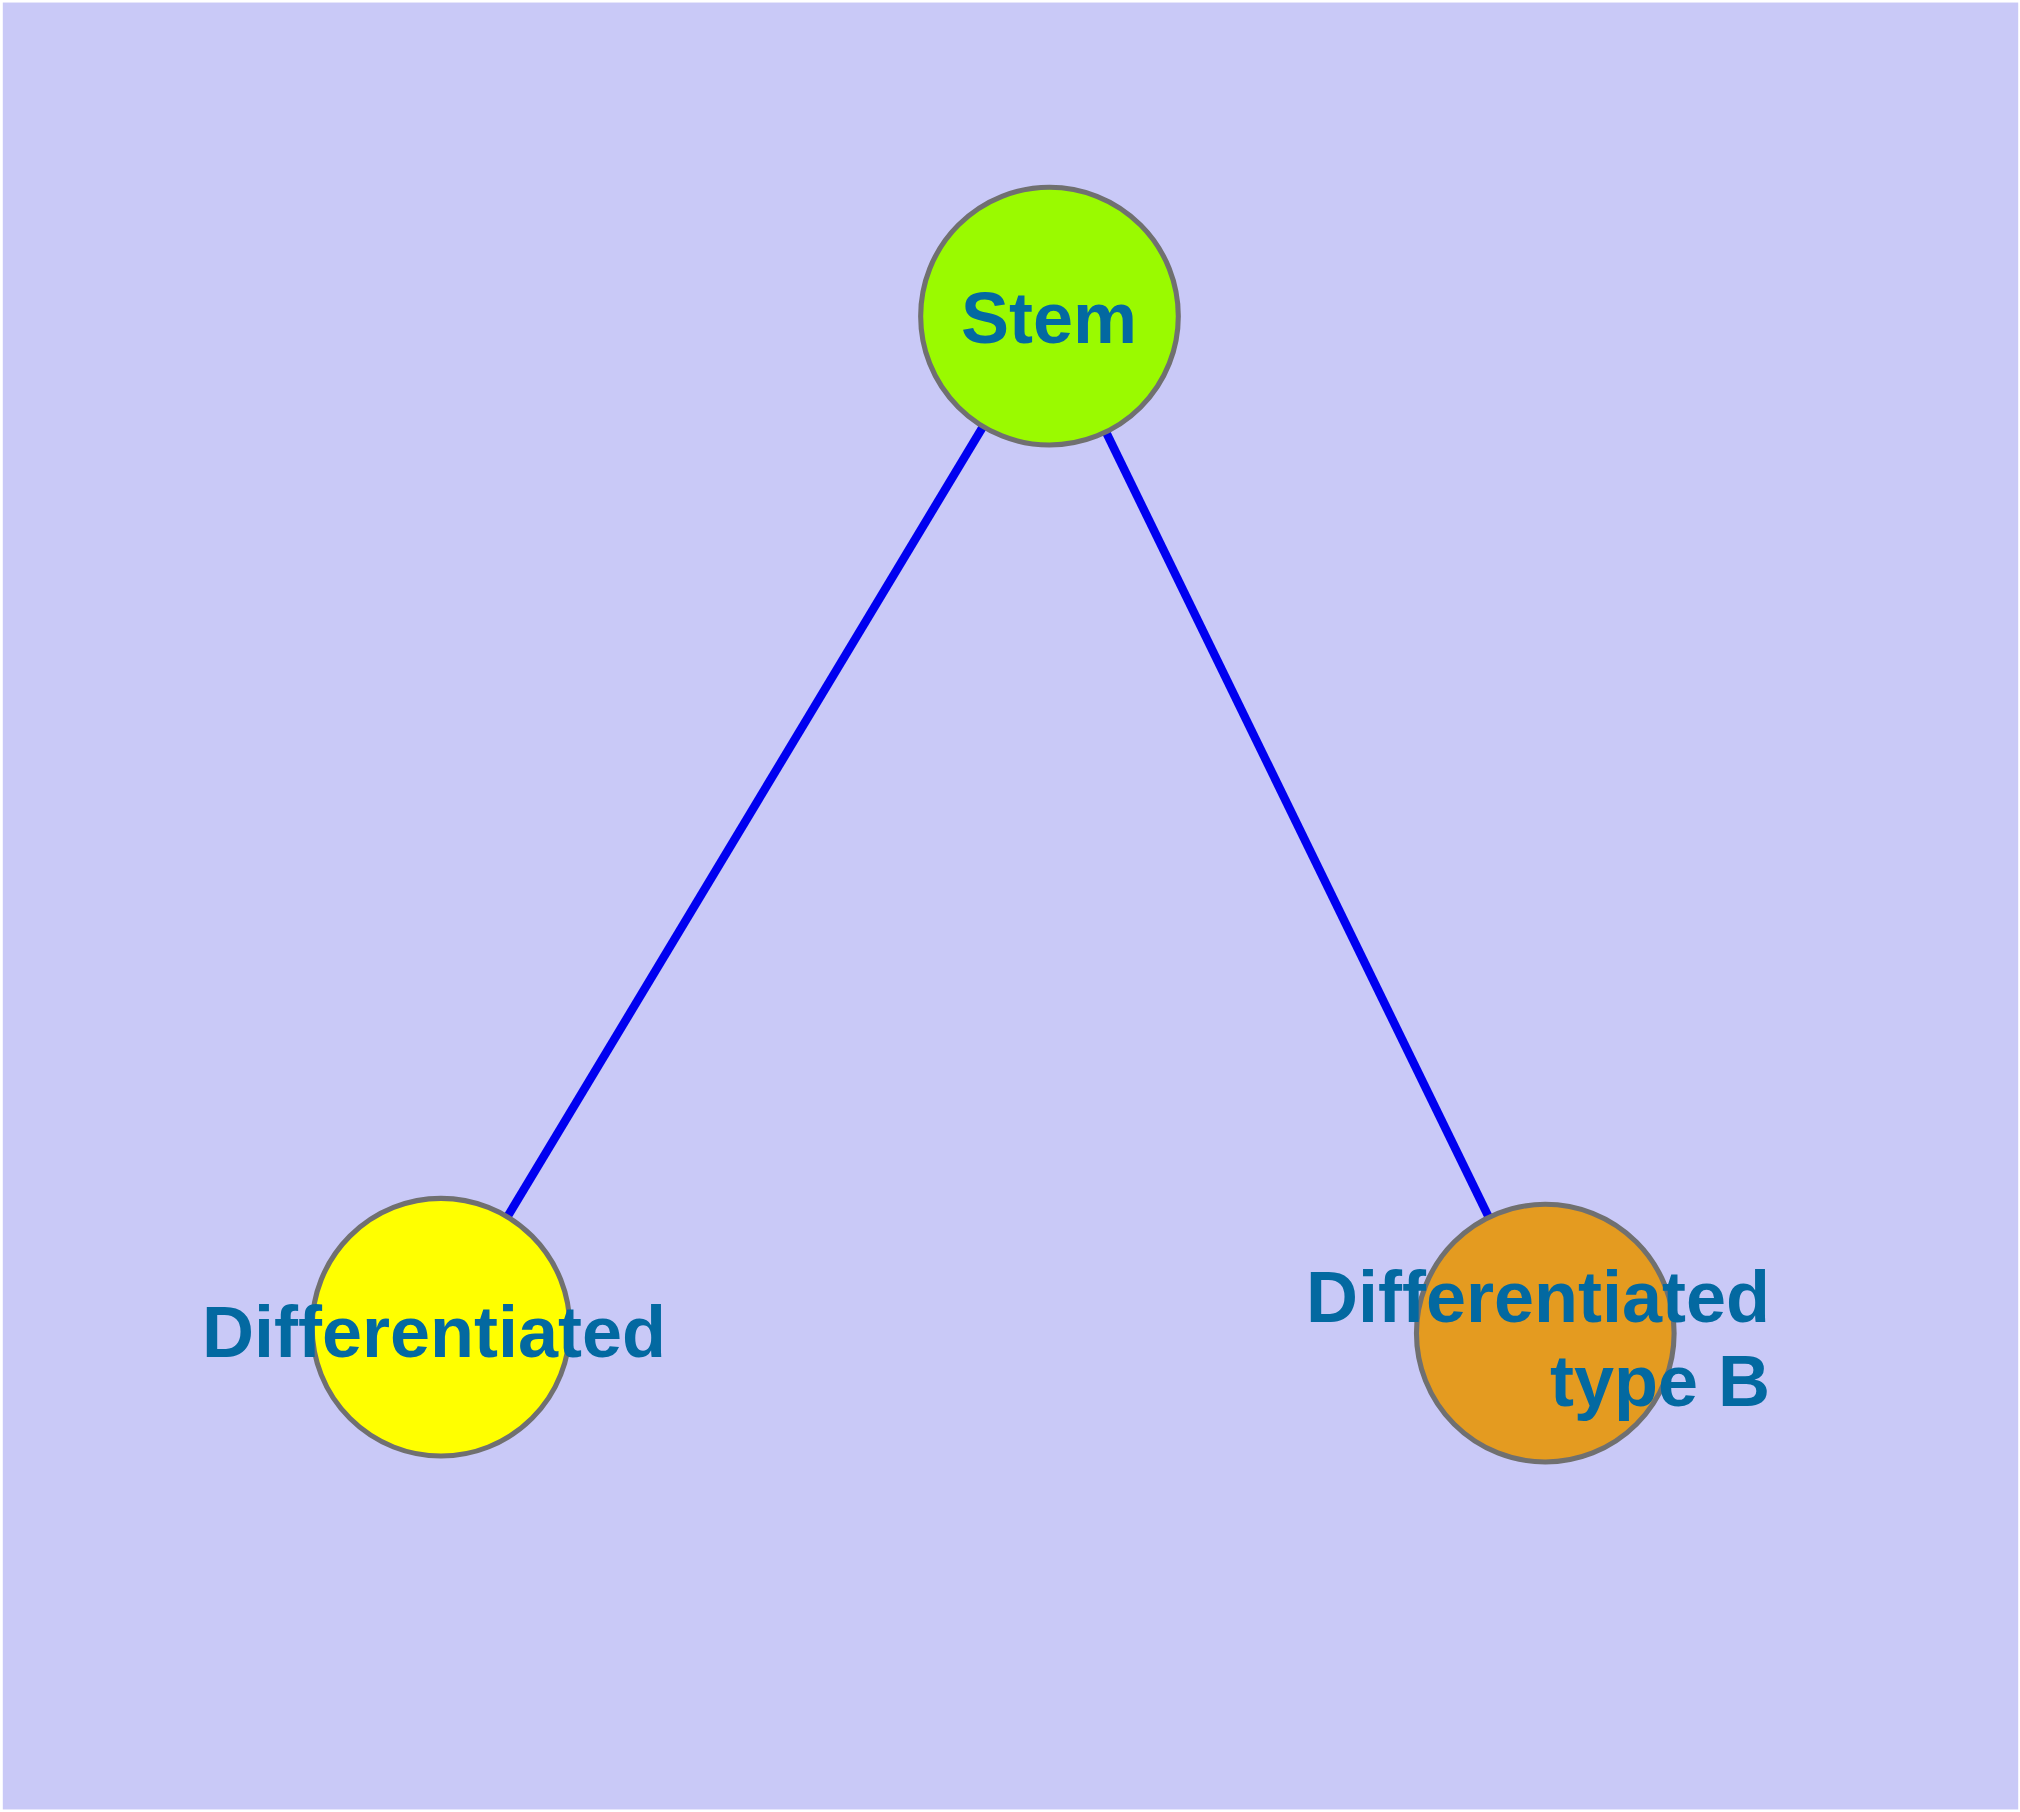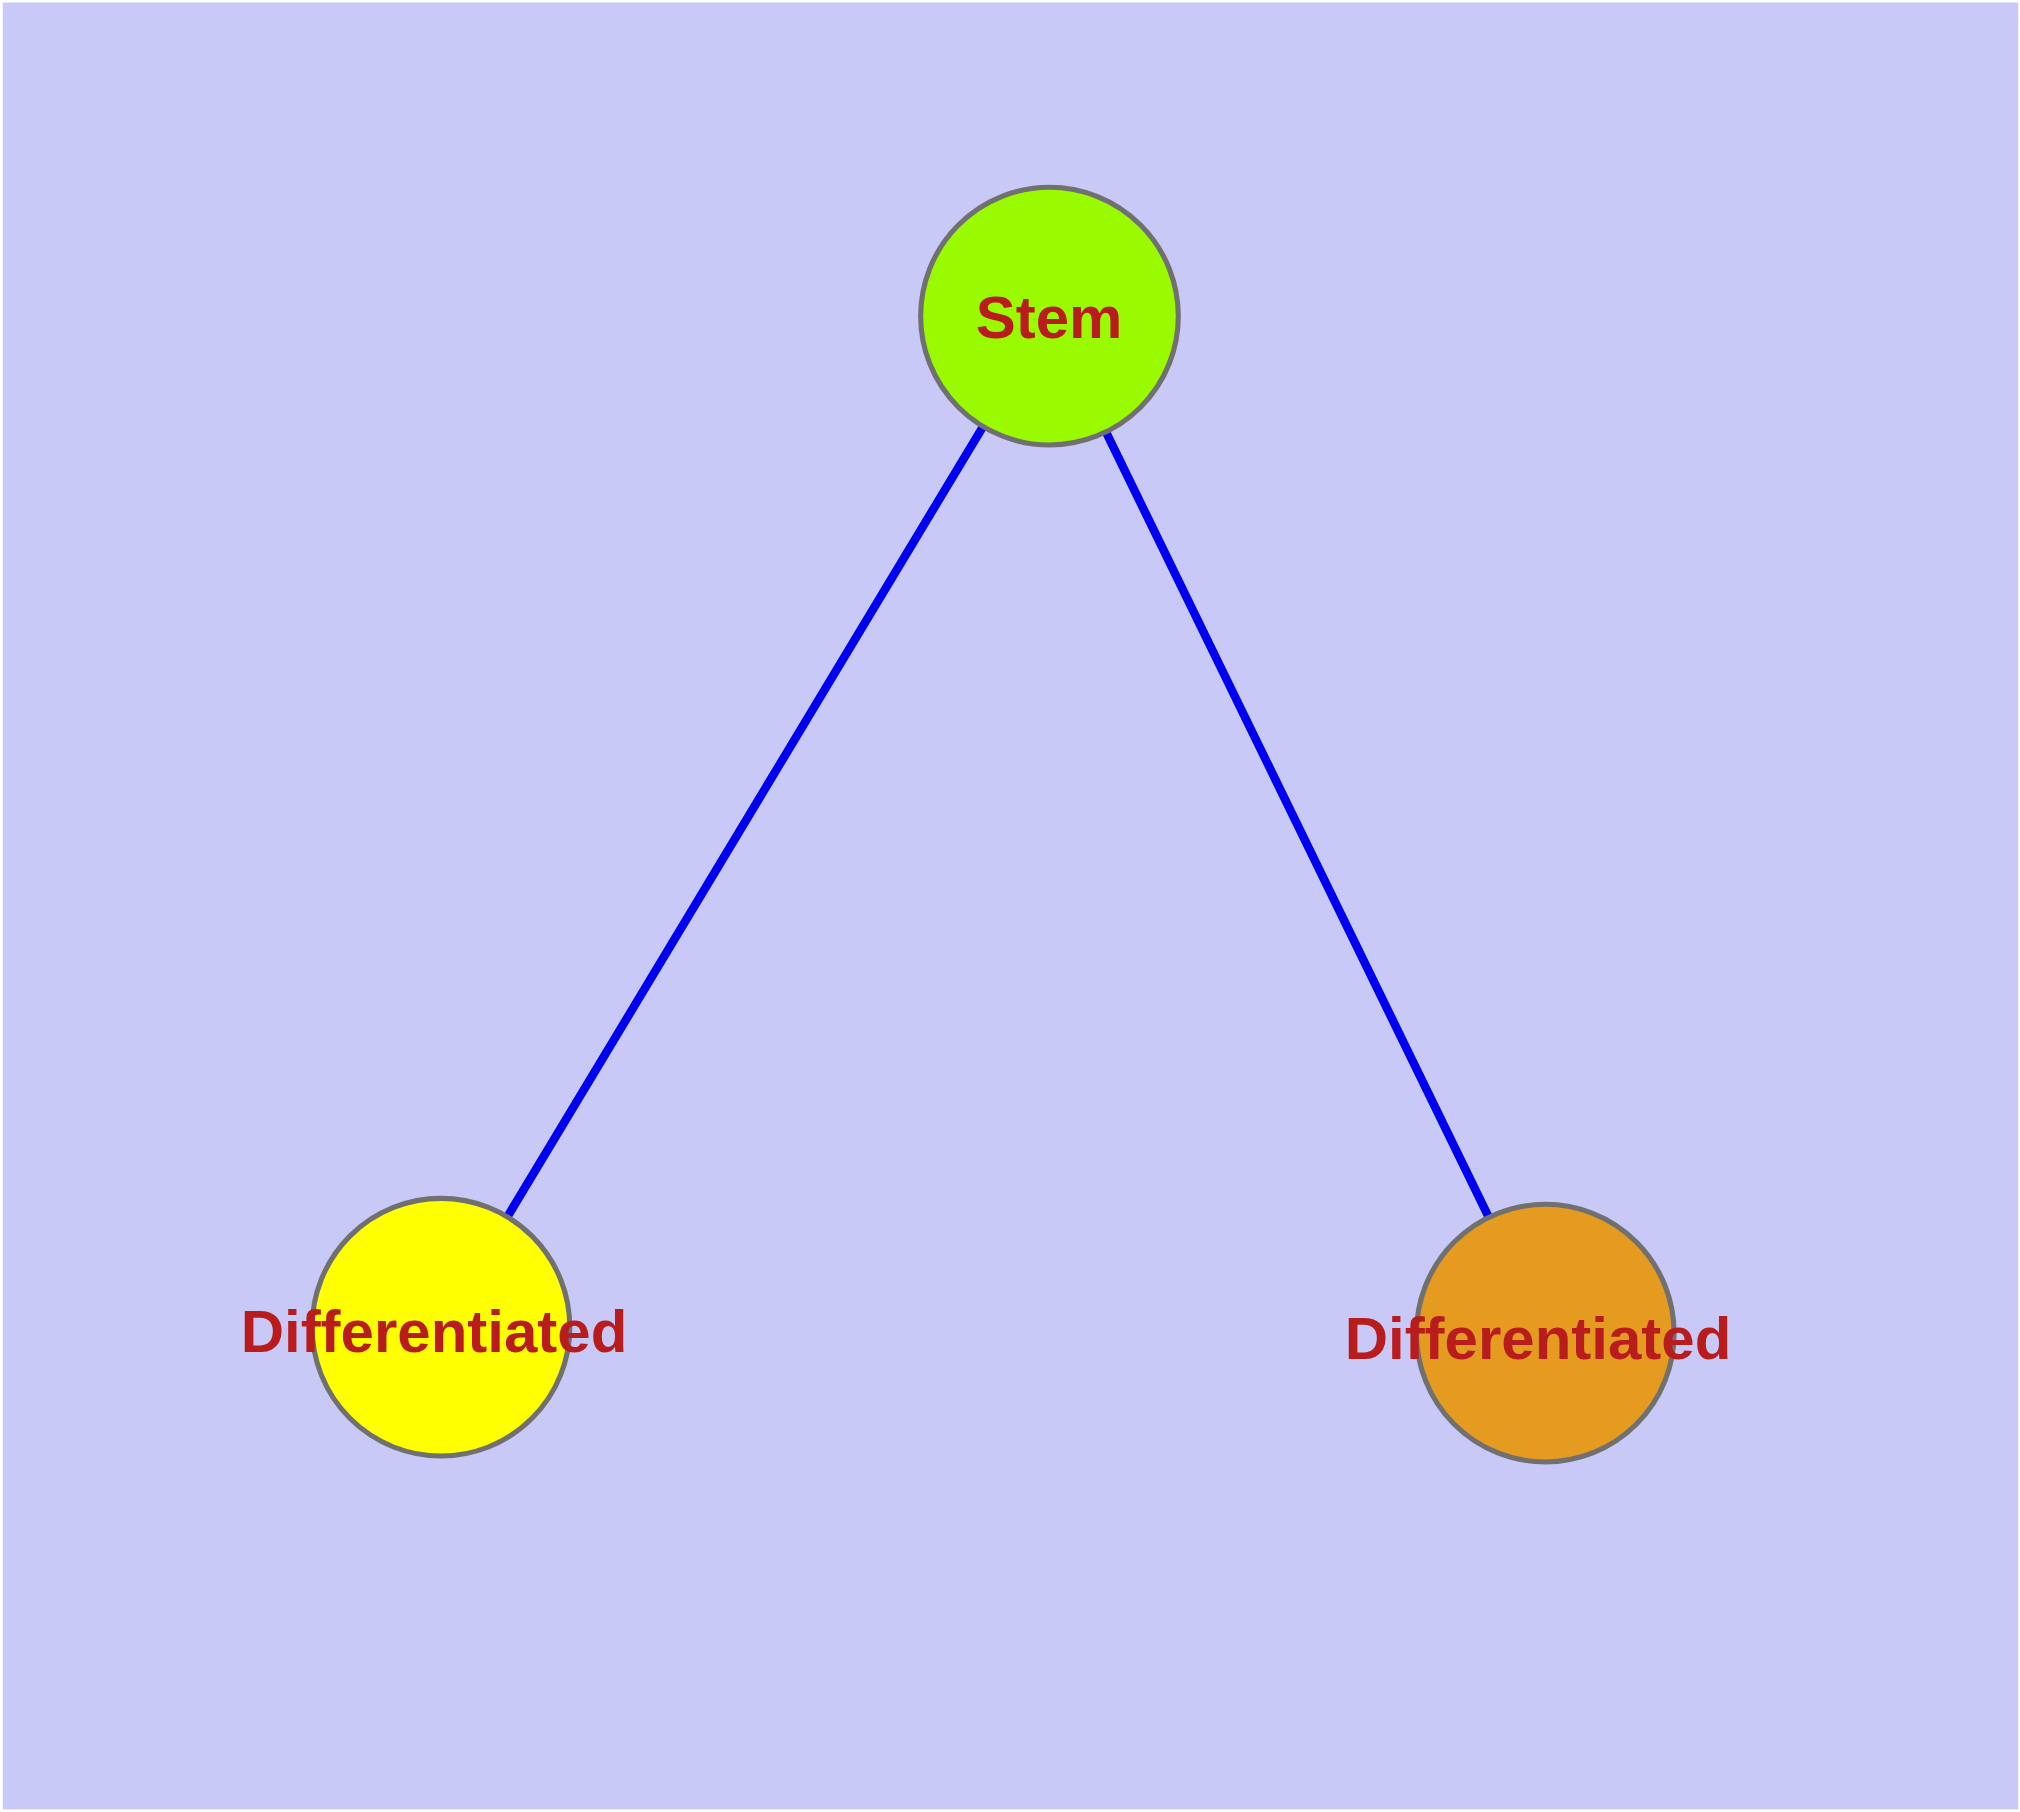--- a/index.html
+++ b/index.html
@@ -24,23 +24,23 @@
     position: absolute;
     left: 0; top: 0;
     width: 100%;
     height: 100%;
     display: block;
   }
   .node-label {
     position: absolute;
     transform: translate(-50%, -50%);
     font-weight: 700;
-    font-size: 60px;
+    font-size: 72px;
     line-height: 1.17;
-    color: #b91c1c;
+    color: #0369a1;
     text-align: right;
     white-space: nowrap;
     letter-spacing: 0;
   }
   .node-label .label-line { display: block; }
 </style>
 </head>
 <body>
 
 <div class="diagram-stage">
@@ -60,16 +60,17 @@
   <div class="node-label" style="left:1049px; top:318px;">
     <span class="label-line">Stem</span>
   </div>
 
   <div class="node-label" style="left:434px; top:1332px;">
     <span class="label-line">Differentiated</span>
   </div>
 
   <div class="node-label" style="left:1538px; top:1339px;">
     <span class="label-line">Differentiated</span>
+    <span class="label-line">type B</span>
   </div>
 
 </div>
 
 
 </body></html>

